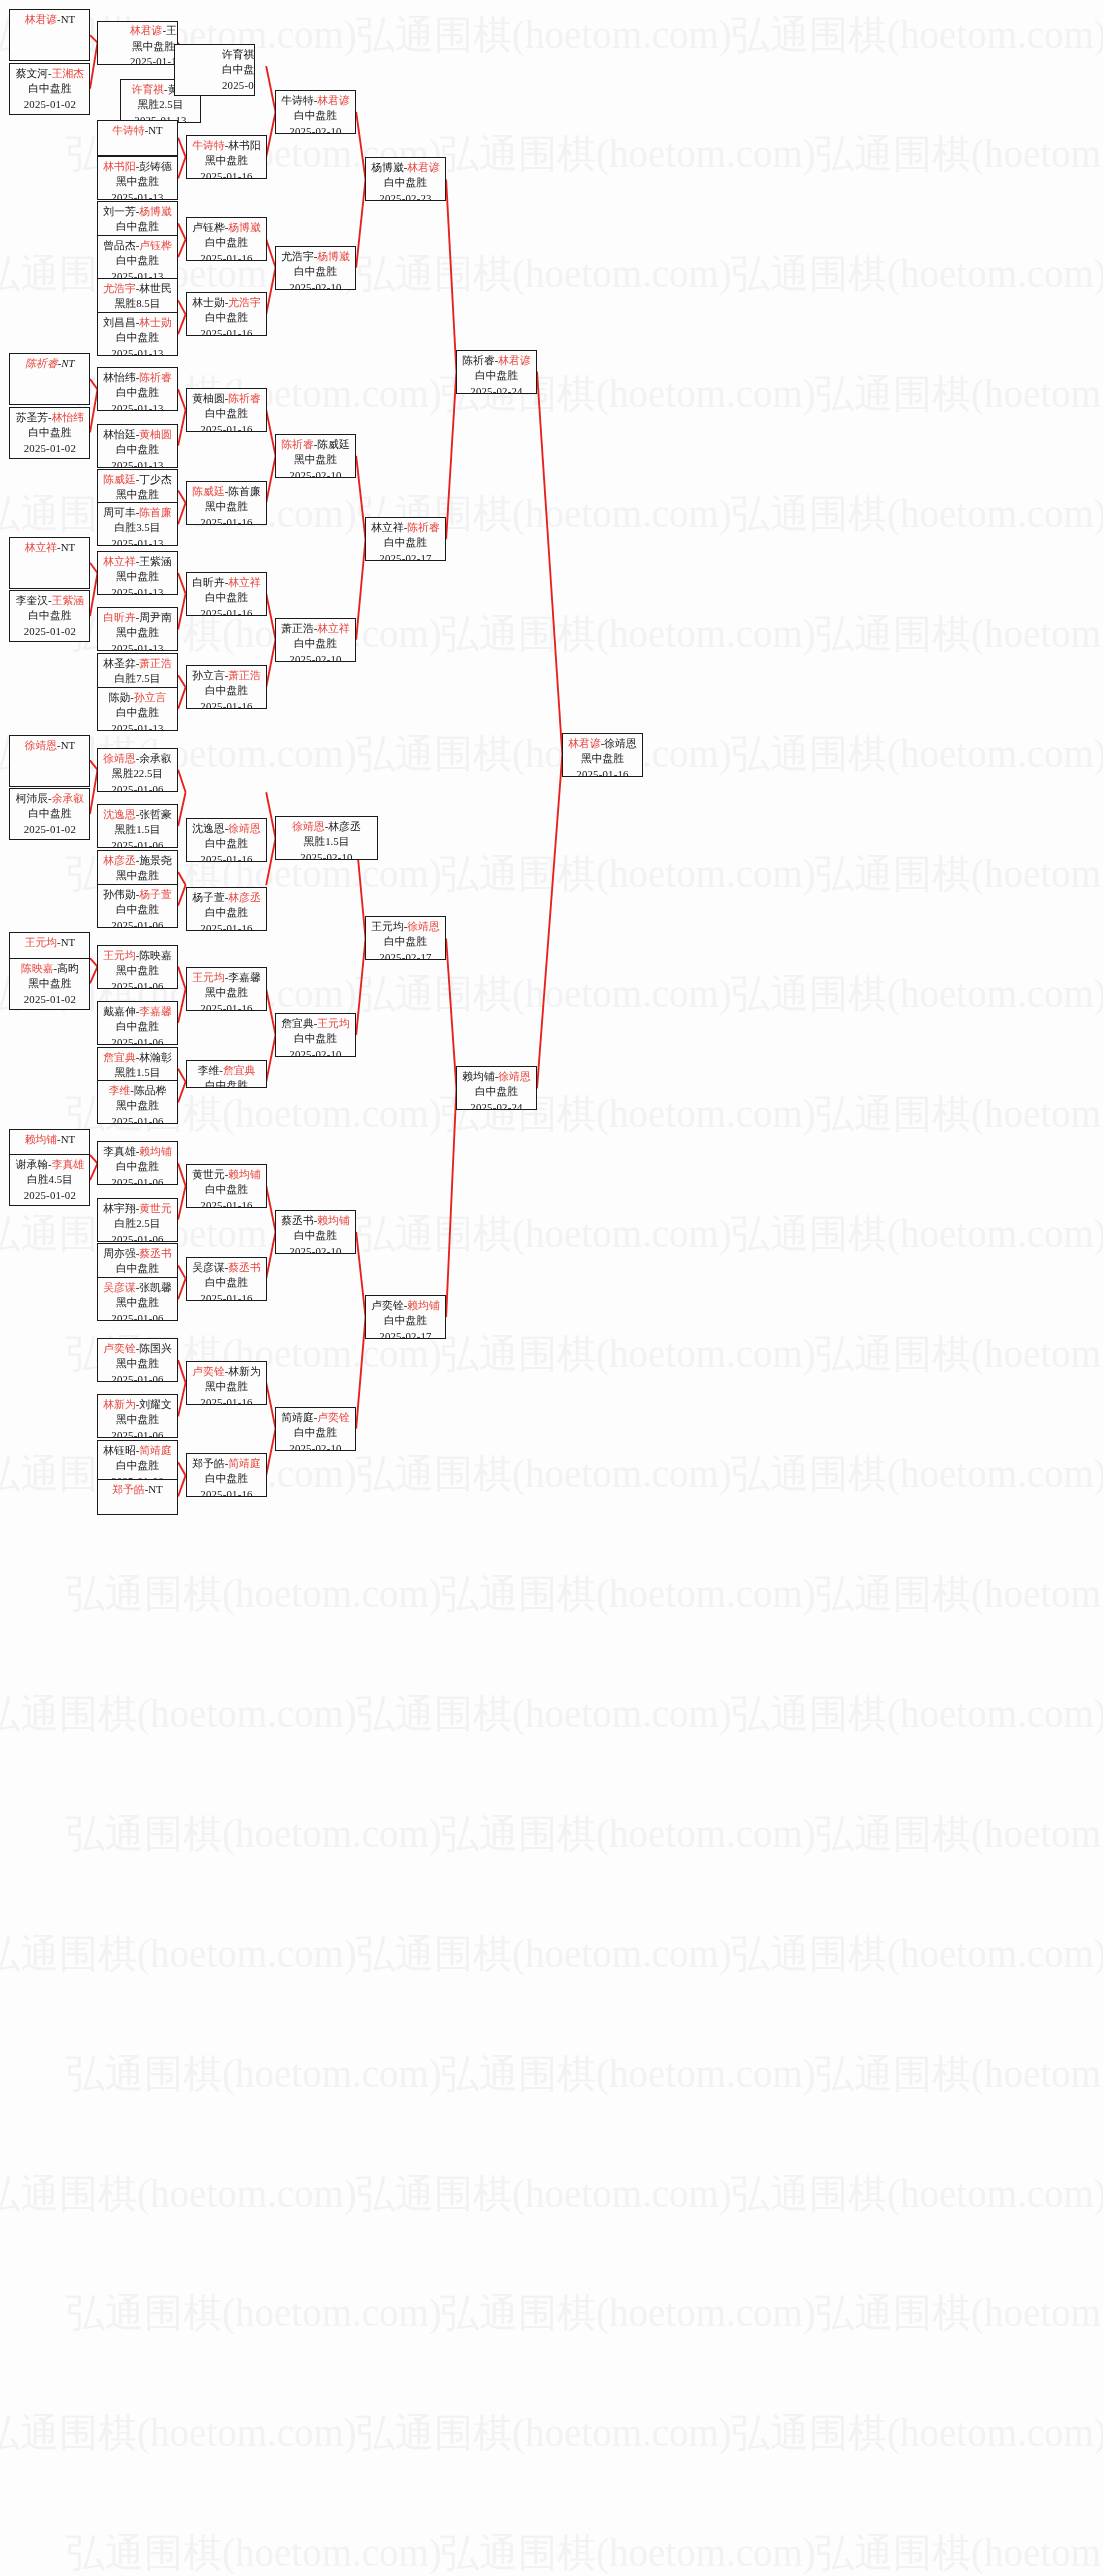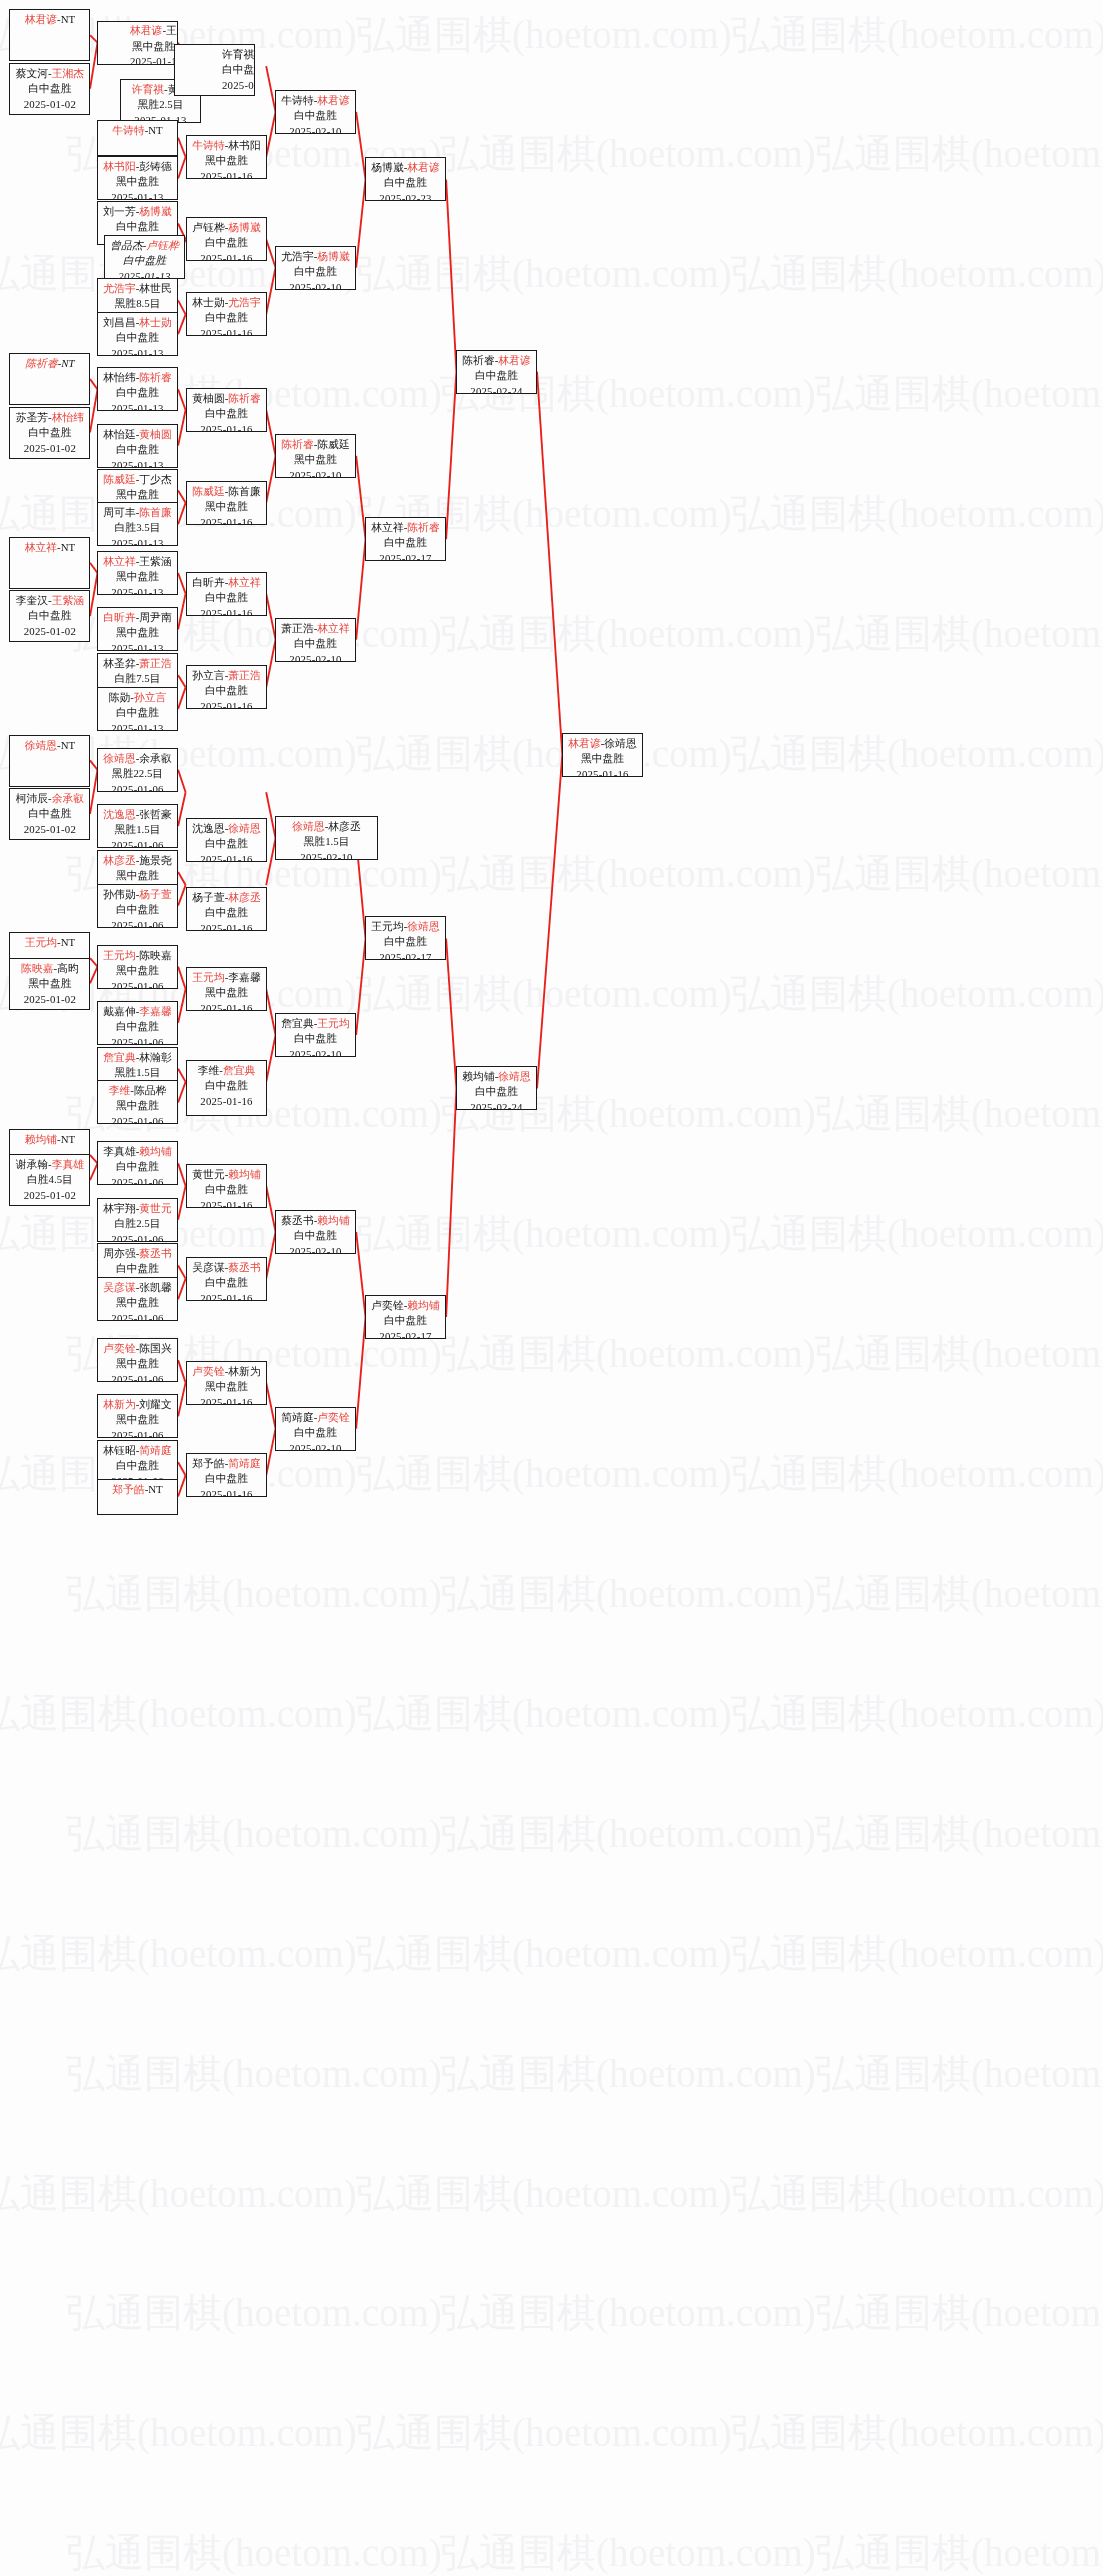--- a/index.html
+++ b/index.html
@@ -254,21 +254,21 @@
       <div class="node" style="left: 97px; top: 156px; width: 81px; height: 44px;">
         <span class="ln"><span class="p-red">林书阳</span><span>-</span><span class="p-blk">彭铸德</span></span>
         <span class="ln res">黑中盘胜</span>
         <span class="ln date">2025-01-13</span>
       </div>
       <div class="node" style="left: 97px; top: 201px; width: 81px; height: 44px;">
         <span class="ln"><span class="p-blk">刘一芳</span><span>-</span><span class="p-red">杨博崴</span></span>
         <span class="ln res">白中盘胜</span>
         <span class="ln date">2025-01-13</span>
       </div>
-      <div class="node" style="left: 104px; top: 235px; width: 81px; height: 44px; font-style: italic;">
+      <div class="node" style="left: 97px; top: 235px; width: 81px; height: 44px;">
         <span class="ln"><span class="p-blk">曾品杰</span><span>-</span><span class="p-red">卢钰桦</span></span>
         <span class="ln res">白中盘胜</span>
         <span class="ln date">2025-01-13</span>
       </div>
       <div class="node" style="left: 97px; top: 278px; width: 81px; height: 44px;">
         <span class="ln"><span class="p-red">尤浩宇</span><span>-</span><span class="p-blk">林世民</span></span>
         <span class="ln res">黑胜8.5目</span>
         <span class="ln date">2025-01-13</span>
       </div>
       <div class="node" style="left: 97px; top: 312px; width: 81px; height: 44px;">
@@ -442,21 +442,21 @@
       <div class="node" style="left: 186px; top: 863px; width: 81px; height: 44px; margin-top: 24px;">
         <span class="ln"><span class="p-blk">杨子萱</span><span>-</span><span class="p-red">林彦丞</span></span>
         <span class="ln res">白中盘胜</span>
         <span class="ln date">2025-01-16</span>
       </div>
       <div class="node" style="left: 186px; top: 967px; width: 81px; height: 44px;">
         <span class="ln"><span class="p-red">王元均</span><span>-</span><span class="p-blk">李嘉馨</span></span>
         <span class="ln res">黑中盘胜</span>
         <span class="ln date">2025-01-16</span>
       </div>
-      <div class="node" style="left: 186px; top: 1060px; width: 81px; height: 56px;">
+      <div class="node" style="left: 186px; top: 1060px; width: 81px; height: 28px;">
         <span class="ln"><span class="p-blk">李维</span><span>-</span><span class="p-red">詹宜典</span></span>
         <span class="ln res">白中盘胜</span>
         <span class="ln date">2025-01-16</span>
       </div>
       <div class="node" style="left: 186px; top: 1164px; width: 81px; height: 44px;">
         <span class="ln"><span class="p-blk">黄世元</span><span>-</span><span class="p-red">赖均铺</span></span>
         <span class="ln res">白中盘胜</span>
         <span class="ln date">2025-01-16</span>
       </div>
       <div class="node" style="left: 186px; top: 1257px; width: 81px; height: 44px;">

